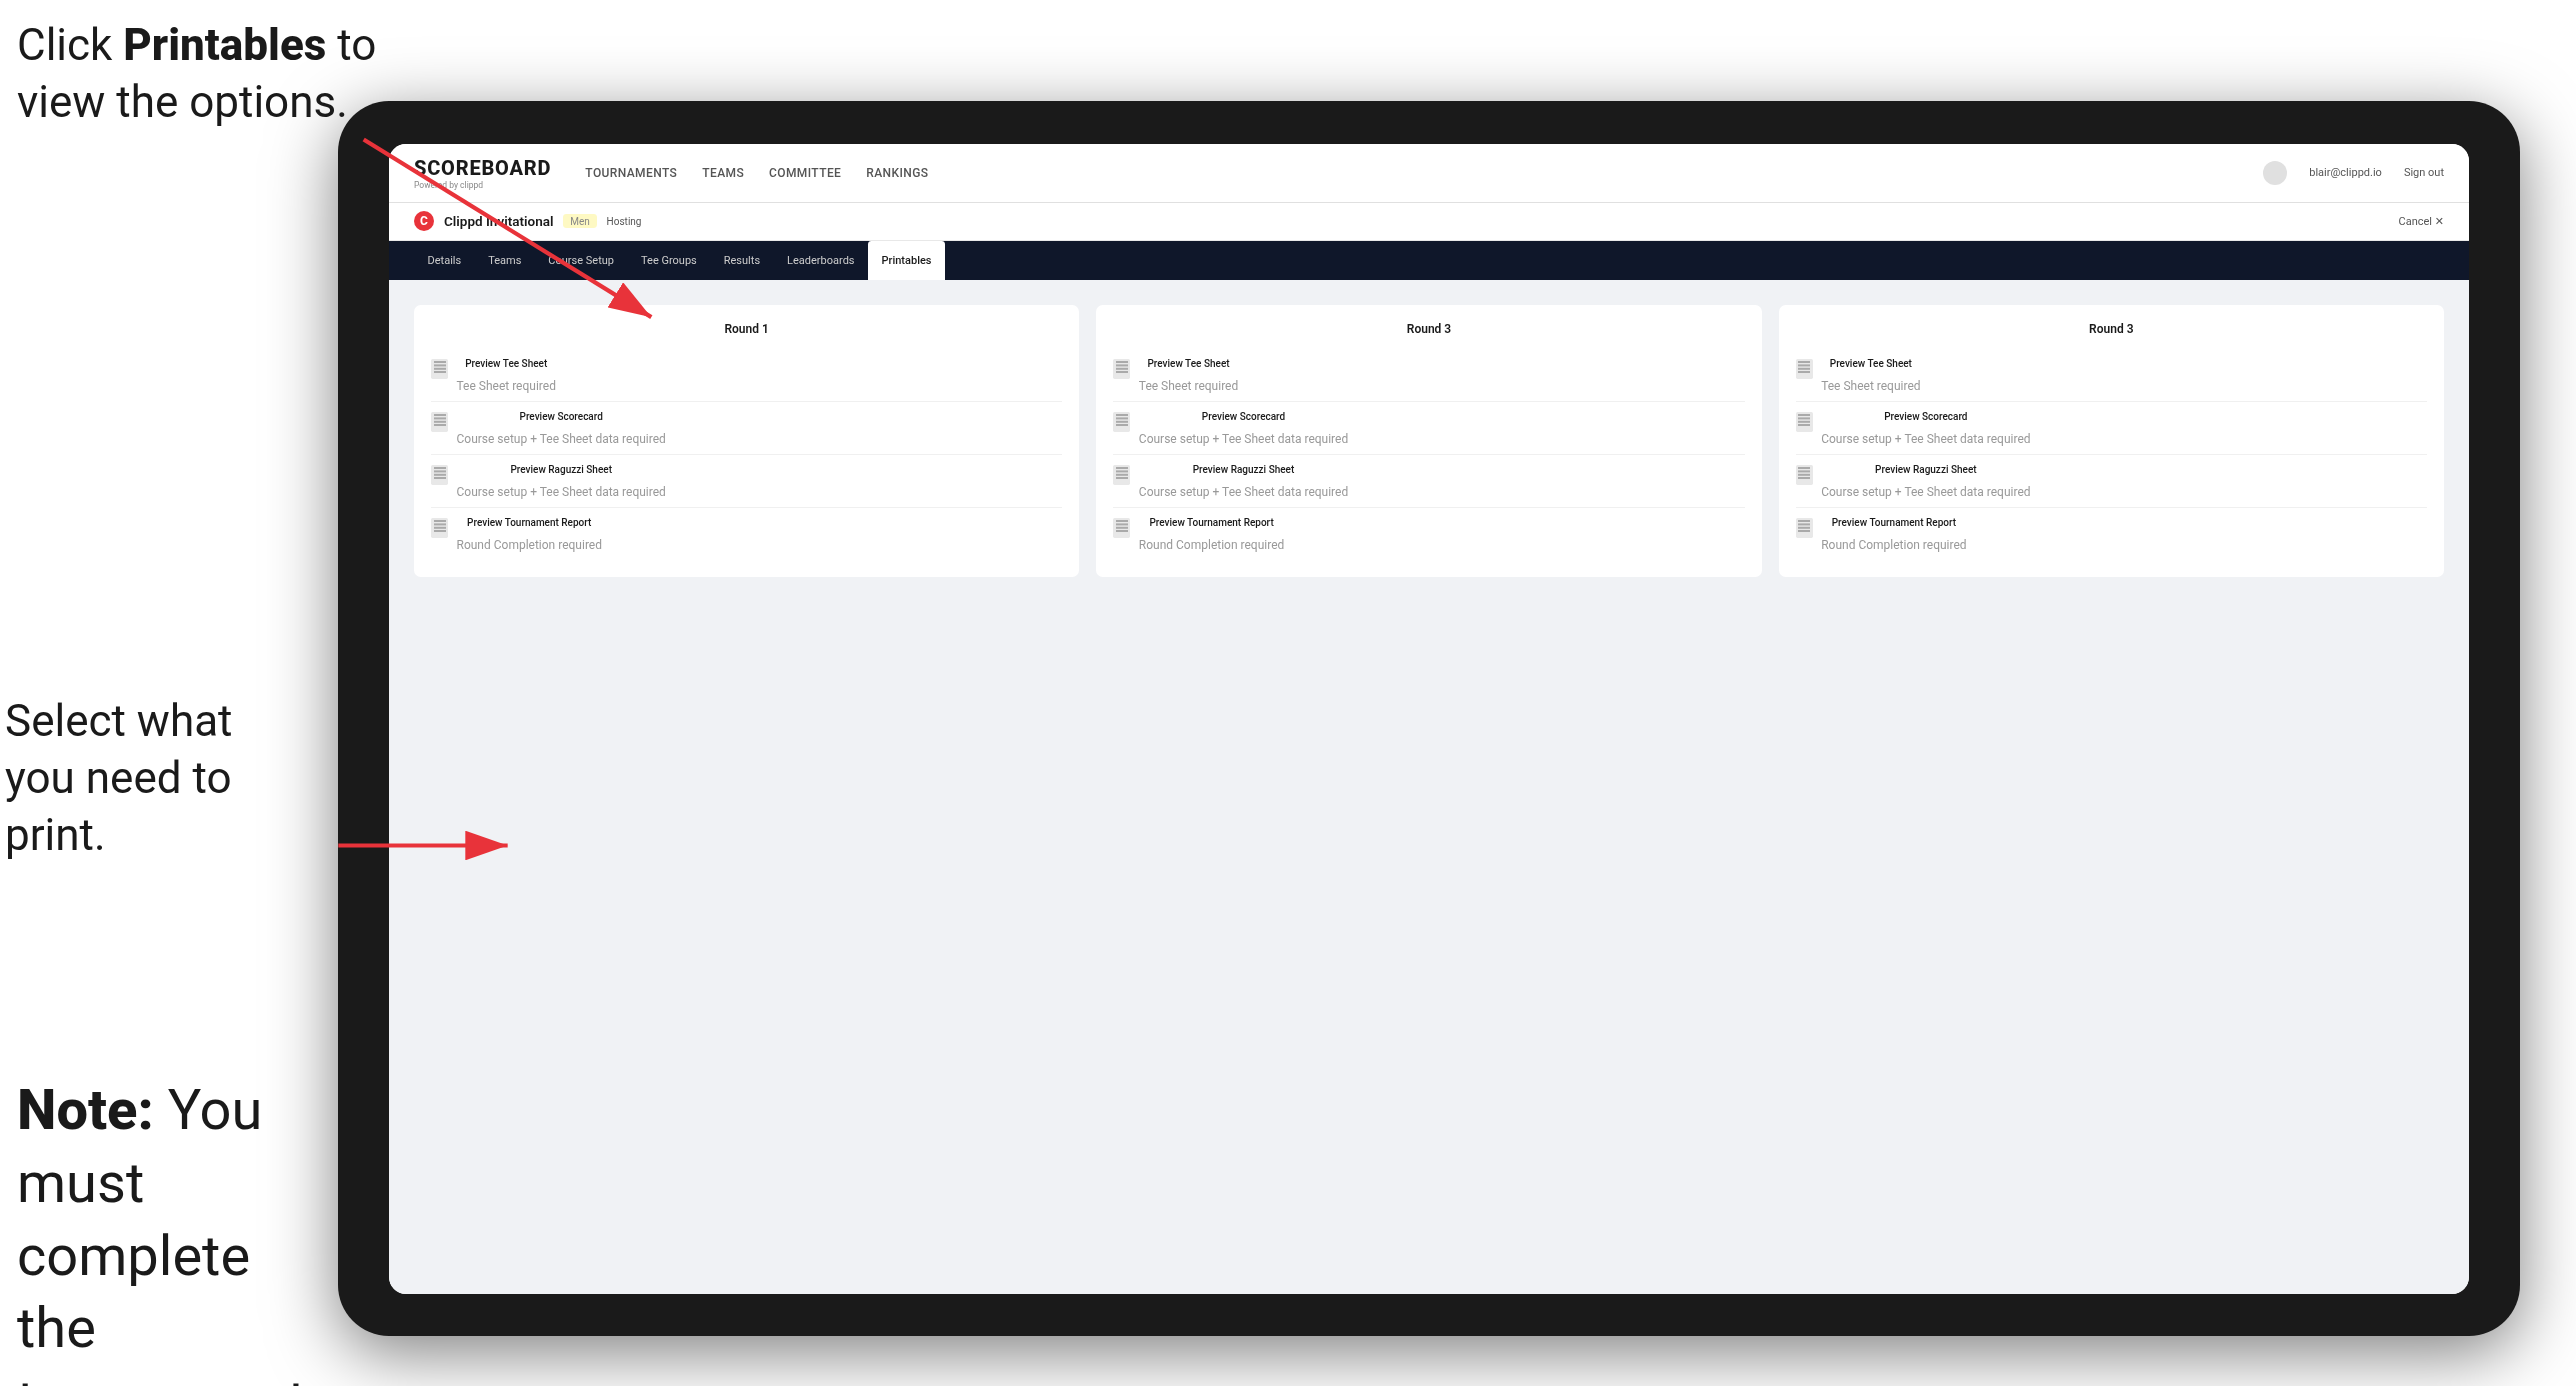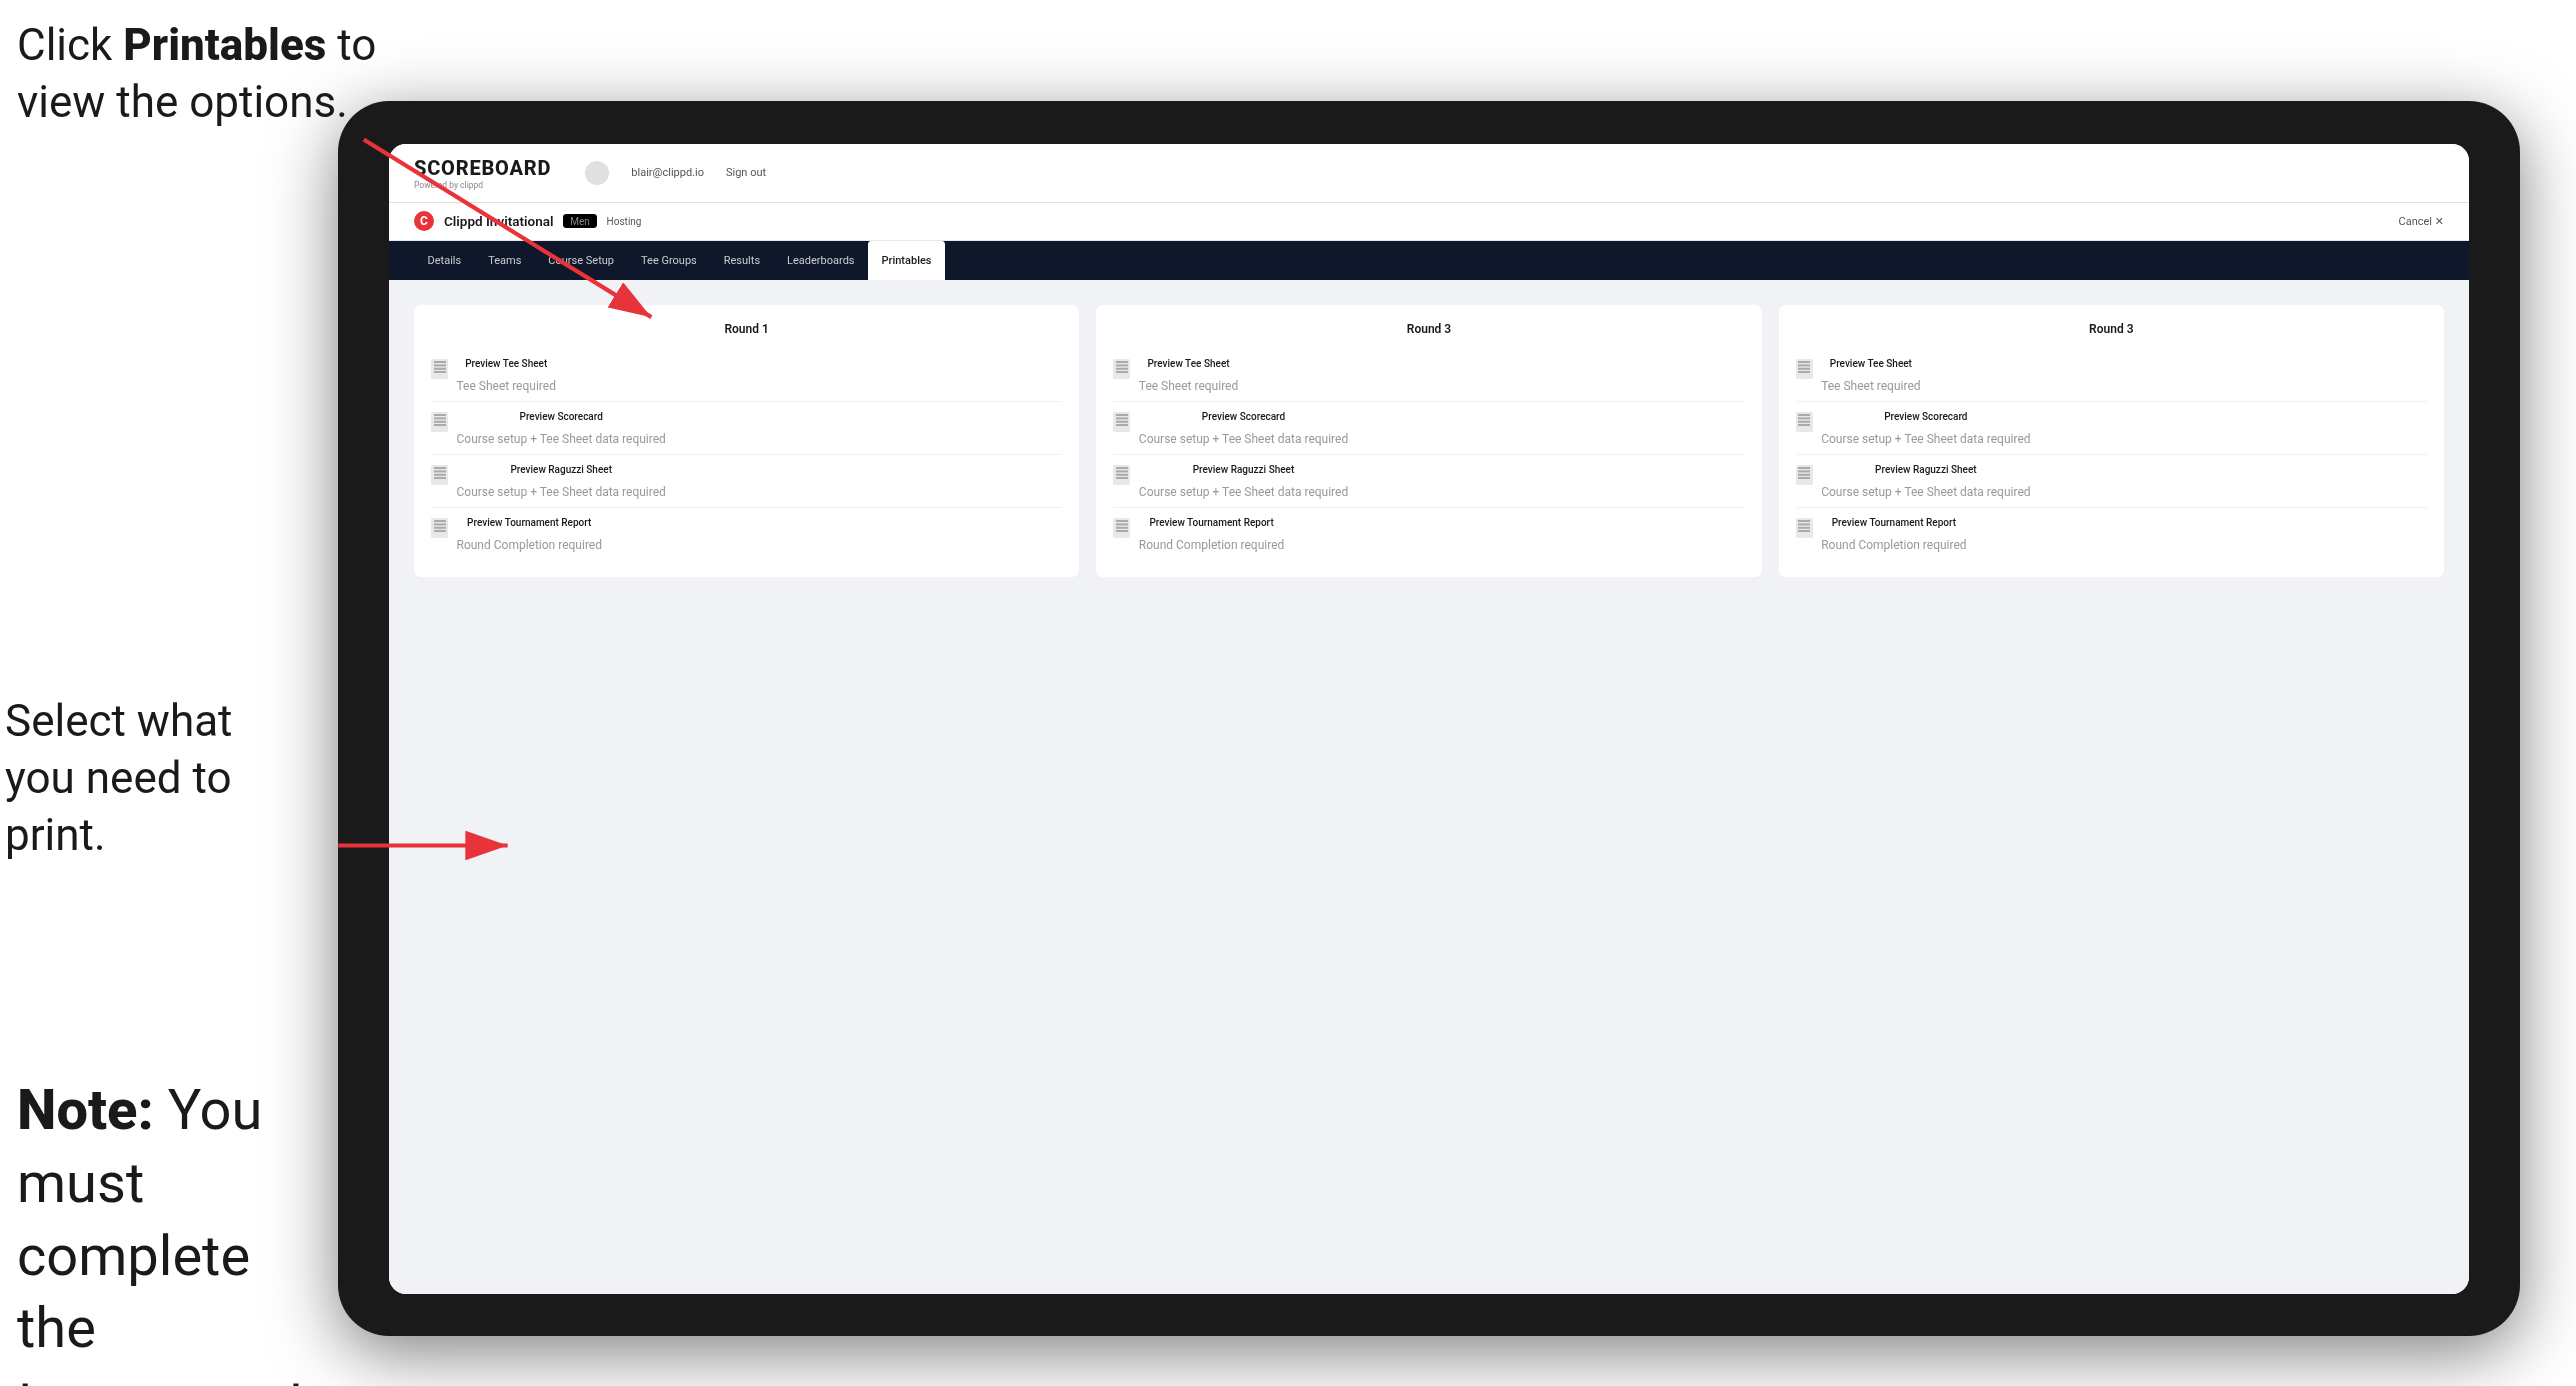--- a/index.html
+++ b/index.html
@@ -163,21 +163,21 @@
 
     .tournament-name {
       font-size: 13.5px;
       font-weight: 600;
       color: #1a1a1a;
     }
 
     .tournament-badge {
       font-size: 10px;
       color: #888;
-      background: #000000;
+      background: #fef9c3;
       padding: 1.7px 6.8px;
       border-radius: 3.4px;
       text-align: right;
     }
 
     .hosting-badge {
       font-size: 10px;
       color: #555;
     }
 
@@ -332,20 +332,26 @@
   <path d="M 50 50 L 250 50" stroke="#e8333a" stroke-width="5" fill="none" marker-end="url(#arrowhead2)"></path>
 </svg>
 
 <div class="tablet-frame">
   <div class="tablet-screen">
 
     <div class="top-nav">
       <div class="logo-area">
         <span class="logo-title">SCOREBOARD</span>
         <span class="logo-subtitle">Powered by clippd</span>
+      </div>
+      <div class="top-nav-items">
+        <span class="top-nav-item">TOURNAMENTS</span>
+        <span class="top-nav-item">TEAMS</span>
+        <span class="top-nav-item">COMMITTEE</span>
+        <span class="top-nav-item">RANKINGS</span>
       </div>
       <div class="top-nav-right">
         <div class="user-avatar"></div>
         <span>blair@clippd.io</span>
         <span style="cursor:pointer;">Sign out</span>
       </div>
     </div>
 
     <div class="tournament-header">
       <div class="tournament-title-area">

